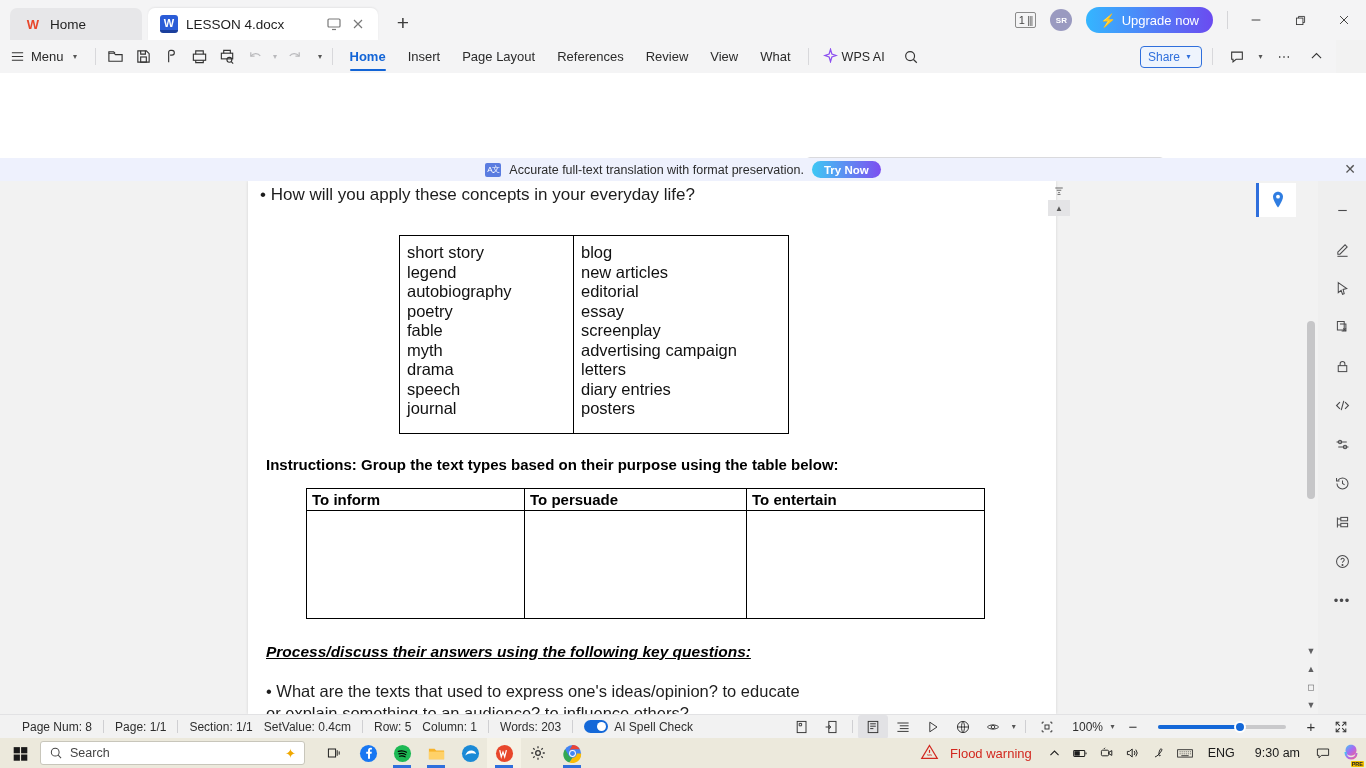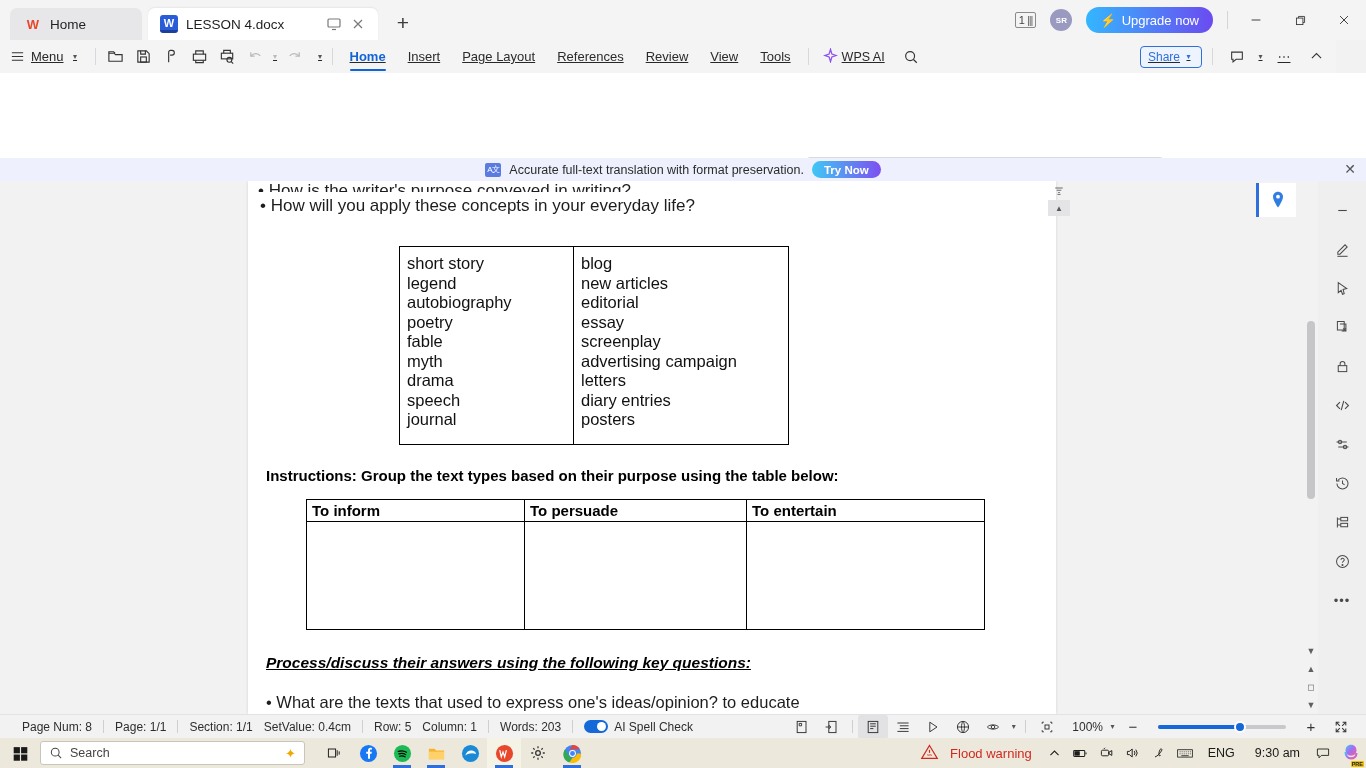--- a/index.html
+++ b/index.html
@@ -66,21 +66,20 @@
   }
   .divider-v { width: 1px; height: 18px; background: #d5d5d8; margin-right: 6px; }
   .wbtn { width: 44px; height: 40px; display: flex; align-items: center;
           justify-content: center; color: #3a3a3a; cursor: default; }
 
   
   .menurow {
     position: absolute; top: 40px; left: 0; width: 1336px; height: 33px;
     background: #f4f4f5; display: flex; align-items: center; font-size: 13px;
     color: #282828;
-    text-decoration: underline;
   }
   .menubtn { display: flex; align-items: center; gap: 6px; padding: 0 8px 0 10px;
              height: 26px; cursor: default; }
   .qicon { width: 28px; height: 26px; display: flex; align-items: center;
            justify-content: center; color: #333; cursor: default; }
   .qicon.dim { color: #b9b9bc; }
   .sep { width: 1px; height: 17px; background: #d8d8db; margin: 0 6px; }
   .rtab { padding: 0 11px; height: 33px; display: flex; align-items: center;
           cursor: default; color: #2b2b2b; position: relative; }
   .rtab.active { color: #1264d6; font-weight: bold; }
@@ -397,21 +396,21 @@
   </div>
   <span class="caret" style="margin-left:6px;">▾</span>
   <div class="sep"></div>
 
   <div class="rtab active">Home</div>
   <div class="rtab">Insert</div>
   <div class="rtab">Page Layout</div>
   <div class="rtab">References</div>
   <div class="rtab">Review</div>
   <div class="rtab">View</div>
-  <div class="rtab">Tools</div>
+  <div class="rtab">What</div>
   <div class="sep"></div>
   <div class="wpsai">
     <span>
       <svg viewBox="0 0 16 16" width="15" height="15" fill="none" stroke="#8c4ff0" stroke-width="1.4">
           <path d="M8 1.5l-1.5 5L2 8l4.5 1.5L8 14.5l1.5-5L14 8 9.5 6.5z"></path>
         </svg>
     </span>
     <span>WPS AI</span>
   </div>
   <div class="qicon" style="margin-left:4px;">
@@ -684,21 +683,20 @@
   <span class="promo-ic">A文</span>
   <span>Accurate full-text translation with format preservation.</span>
   <span class="trynow">Try Now</span>
   <span class="promo-close">✕</span>
 </div>
 
 <div class="docarea">
   <div class="page">
     <div class="doc-content">
 
-      <div class="bullet-line clipped">• How is the writer's purpose conveyed in writing?</div>
       <div class="bullet-line" style="margin-top:4px;margin-left:2px;">• How will you apply these concepts in your everyday life?</div>
 
       <table class="tbl1" style="margin-top:30px;">
         <tbody>
             <tr>
           <td class="first">
             <div>short story</div>
             <div>legend</div>
             <div>autobiography</div>
             <div>poetry</div>

